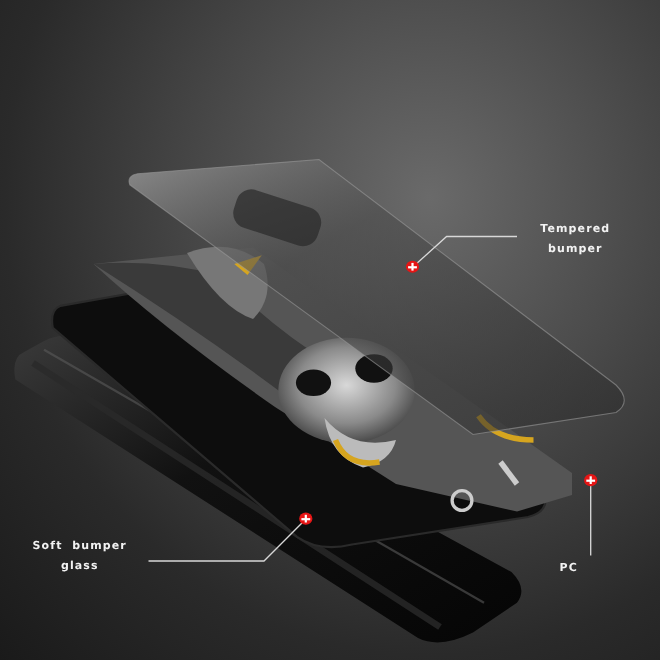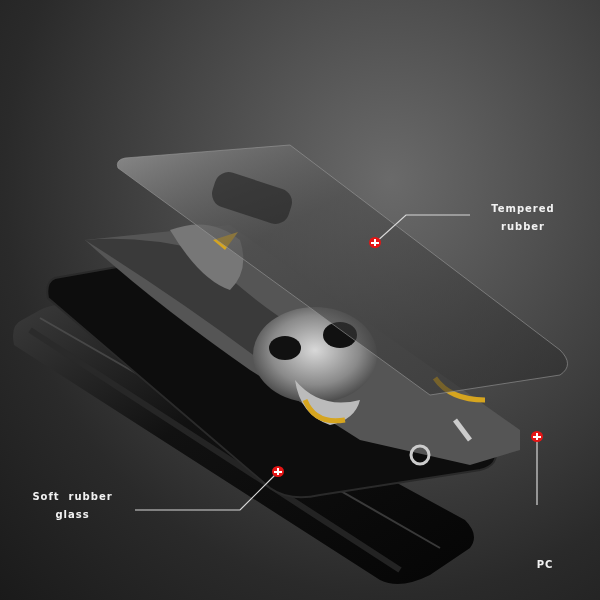--- a/index.html
+++ b/index.html
@@ -75,21 +75,21 @@
   <polyline points="277,473 240,510 135,510" fill="none" stroke="#d8d8d8" stroke-width="1.2"></polyline>
   <line x1="537" y1="438" x2="537" y2="505" stroke="#d8d8d8" stroke-width="1.2"></line>
 </svg>
 
 <div class="marker" style="left:369px;top:237px;"></div>
 <div class="marker" style="left:272px;top:466px;"></div>
 <div class="marker" style="left:531px;top:431px;"></div>
 
 <div class="label" style="left:468px;top:200px;width:110px;">
   <div>Tempered</div>
-  <div>rubber</div>
+  <div>bumper</div>
 </div>
 <div class="label" style="left:10px;top:488px;width:125px;">
-  <div style="white-space:pre;">Soft  rubber</div>
+  <div style="white-space:pre;">Soft  bumper</div>
   <div>glass</div>
 </div>
-<div class="label" style="left:525px;top:508px;width:40px;margin-top:48px;">
+<div class="label" style="left:497px;top:508px;width:40px;">
   <div>PC</div>
 </div>
 
 </body></html>

